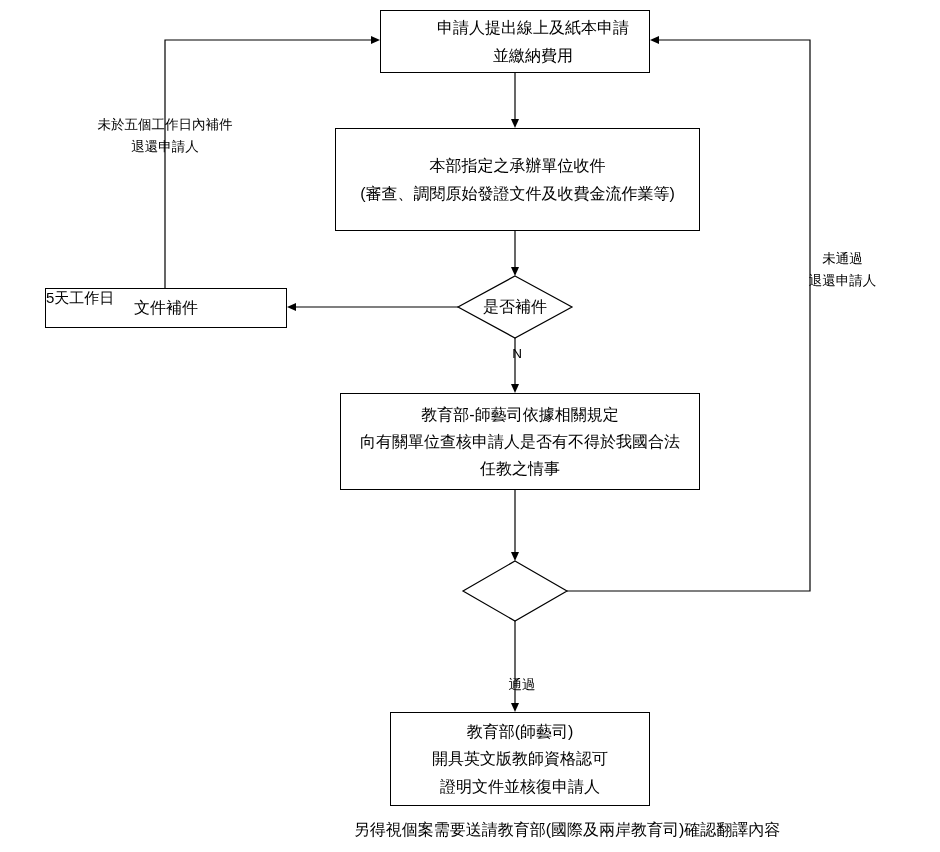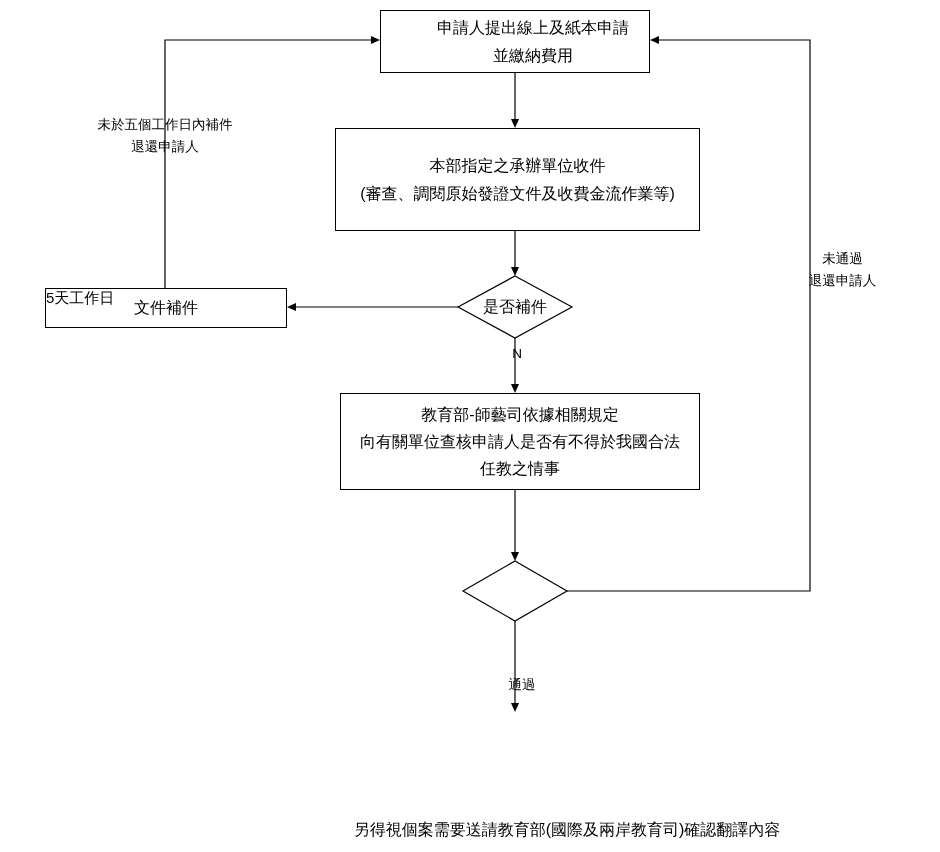--- a/index.html
+++ b/index.html
@@ -58,20 +58,23 @@
 
   <div class="node" style="left:335px; top:128px; width:365px; height:103px;">本部指定之承辦單位收件
 (審查、調閱原始發證文件及收費金流作業等)</div>
 
   <div class="node" style="left:45px; top:288px; width:242px; height:40px;">文件補件</div>
 
   <div class="node" style="left:340px; top:393px; width:360px; height:97px;">教育部-師藝司依據相關規定
 向有關單位查核申請人是否有不得於我國合法
 任教之情事</div>
 
+  <div class="node" style="left:390px; top:712px; width:260px; height:94px;">教育部(師藝司)
+開具英文版教師資格認可
+證明文件並核復申請人</div>
 
   <div class="diamond-text" style="left:458px; top:276px; width:114px; height:62px;">是否補件</div>
 
 
   <div class="lbl lbl-large" style="left:46px; top:262px;margin-top:24px;">5天工作日</div>
 
   <div class="lbl lbl-center" style="left:65px; top:114px; width:200px;">未於五個工作日內補件
 退還申請人</div>
 
   <div class="lbl lbl-center" style="left:785px; top:221px; width:115px;margin-top:27px;">未通過

